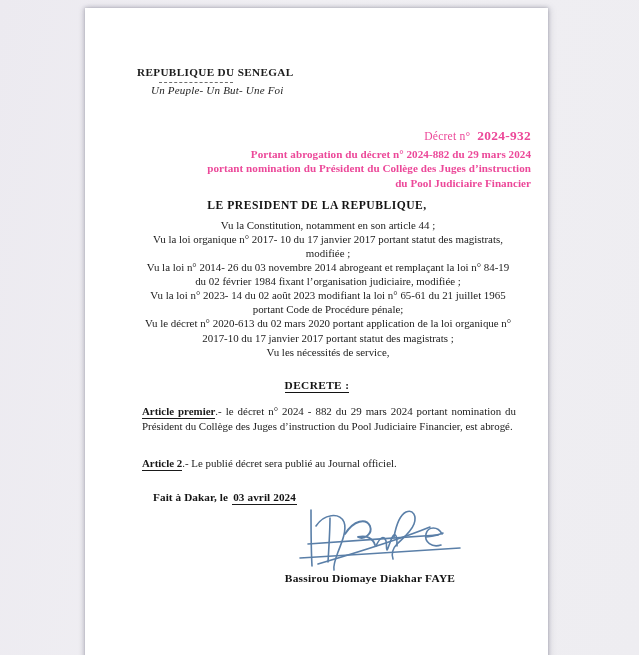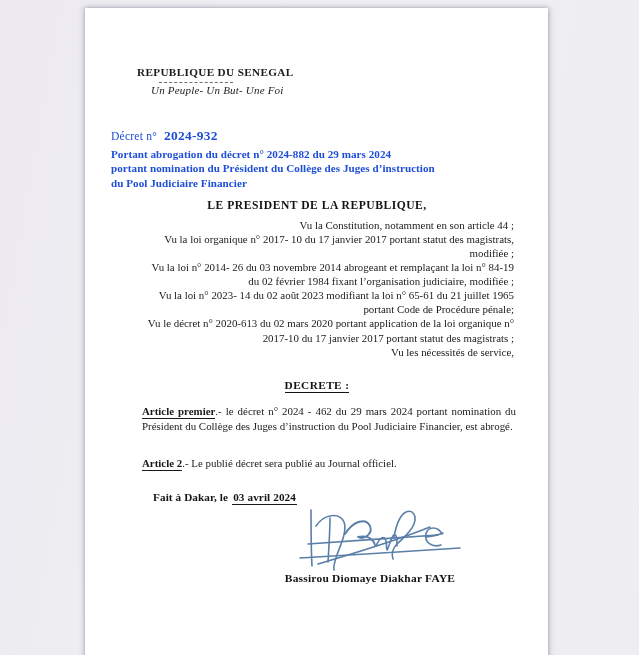--- a/index.html
+++ b/index.html
@@ -63,25 +63,25 @@
     font-size: 11px;
     color: #232323;
     margin-left: 14px;
     letter-spacing: 0.2px;
     white-space: nowrap;
   }
 
   
   .title-block {
     position: absolute;
-    left: 26px;
+    left: 34px;
     top: 120px;
     width: 412px;
-    text-align: left;
-    color: #1d4ed8;
+    text-align: right;
+    color: #ec4899;
   }
   .decret-line {
     font-size: 12.4px;
     font-weight: bold;
     letter-spacing: 0.2px;
     line-height: 1.25;
   }
   .decret-label {
     font-weight: normal;
     font-size: 11.6px;
@@ -115,21 +115,21 @@
 
   
   .vu-block {
     position: absolute;
     left: 57px;
     top: 210px;
     width: 372px;
     font-size: 10.9px;
     line-height: 1.29;
     color: #1a1a1a;
-    text-align: right;
+    text-align: center;
   }
   .vu-block p {
     margin: 0;
   }
 
   
   .decrete {
     position: absolute;
     left: 26px;
     top: 371px;
@@ -235,21 +235,21 @@
       <p>Vu la loi n° 2023- 14 du 02 août 2023 modifiant la loi n° 65-61 du 21 juillet 1965 portant Code de Procédure pénale;</p>
       <p>Vu le décret n° 2020-613 du 02 mars 2020 portant application de la loi organique n° 2017-10 du 17 janvier 2017 portant statut des magistrats ;</p>
       <p>Vu les nécessités de service,</p>
     </div>
 
     <div class="decrete">
       <span>DECRETE :</span>
     </div>
 
     <div class="article" id="article-1">
-      <span class="art-label">Article premier</span><span>.- </span><span>le décret n° 2024 - 462 du 29 mars 2024 portant nomination du Président du Collège des Juges d’instruction du Pool Judiciaire Financier, est abrogé.</span>
+      <span class="art-label">Article premier</span><span>.- </span><span>le décret n° 2024 - 882 du 29 mars 2024 portant nomination du Président du Collège des Juges d’instruction du Pool Judiciaire Financier, est abrogé.</span>
     </div>
 
     <div class="article" id="article-2">
       <span class="art-label">Article 2</span><span>.- </span><span>Le publié décret sera publié au Journal officiel.</span>
     </div>
 
     <div class="fait">
       <span>Fait à Dakar, le</span><span class="date-val">03 avril 2024</span>
     </div>
 

